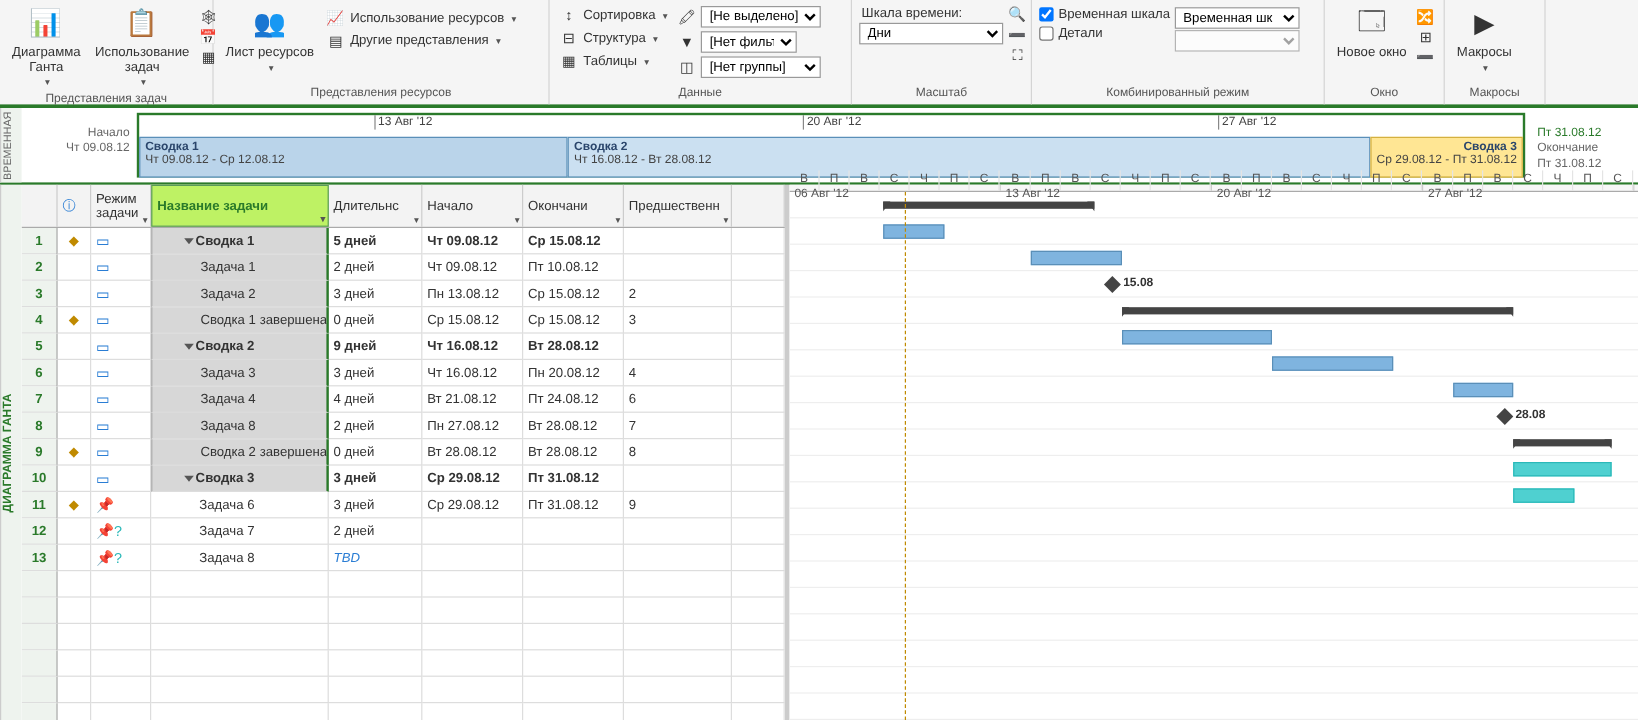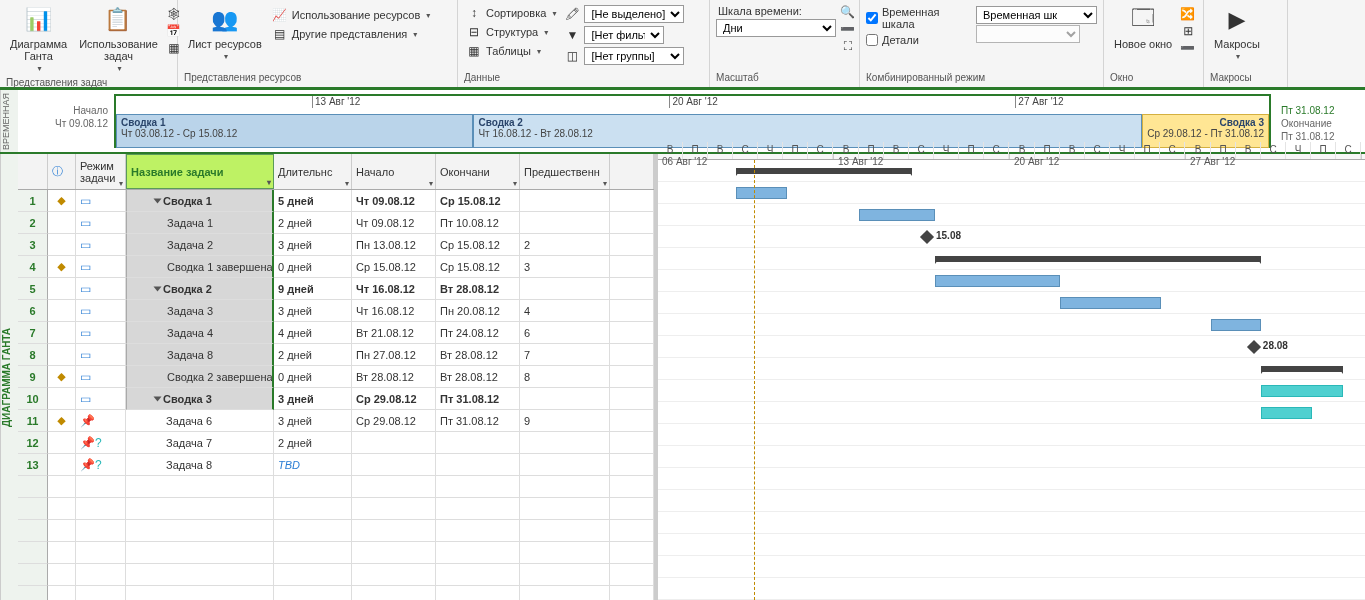--- a/index.html
+++ b/index.html
@@ -2,21 +2,21 @@
 <html><head>
 <meta charset="utf-8">
 <style>
 * { box-sizing: border-box; margin: 0; padding: 0; }
 body { font-family: "Segoe UI", Tahoma, sans-serif; font-size: 11px; color: #333; background: #fff; width: 1365px; height: 600px; overflow: hidden; }
 
 
 .ribbon { display: flex; height: 90px; border-bottom: 3px solid #2a7a2a; background: #f5f5f5; }
 .ribbon-group { border-right: 1px solid #d4d4d4; padding: 2px 6px 0; display: flex; flex-direction: column; position: relative; }
 .ribbon-group-content { flex: 1; display: flex; align-items: flex-start; gap: 4px; }
-.group-label { color: #555; font-size: 10px; padding: 2px 0 4px; }
+.group-label { text-align: center; color: #555; font-size: 10px; padding: 2px 0 4px; }
 .ribbon-btn-large { display: flex; flex-direction: column; align-items: center; justify-content: center; padding: 2px 4px; cursor: pointer; text-align: center; font-size: 11px; gap: 2px; }
 .ribbon-btn-large .label { line-height: 1.1; }
 .ribbon-icon-big { width: 32px; height: 32px; display: flex; align-items: center; justify-content: center; font-size: 22px; }
 .ribbon-btn-small { display: flex; align-items: center; gap: 4px; padding: 1px 2px; font-size: 11px; cursor: pointer; white-space: nowrap; }
 .ribbon-icon-small { width: 16px; height: 16px; display: inline-flex; align-items: center; justify-content: center; font-size: 12px; }
 .ribbon-col { display: flex; flex-direction: column; gap: 1px; }
 .dropdown-arrow { font-size: 8px; color: #555; margin-left: 2px; }
 .ribbon-select { font-size: 11px; height: 18px; border: 1px solid #999; background: #fff; padding: 0 2px; }
 .check { display: flex; align-items: center; gap: 4px; font-size: 11px; }
 .check input { width: 12px; height: 12px; }
@@ -185,21 +185,21 @@
         <label class="check">
             <input type="checkbox" checked="" style="">
             <span>Временная шкала</span>
           </label>
         <label class="check">
             <input type="checkbox" style="">
             <span>Детали</span>
           </label>
       </div>
       <div class="ribbon-col" style="margin-top:4px">
-        <select class="ribbon-select" style="width:121px"><option>Временная шк</option></select>
+        <select class="ribbon-select" style="width:104px"><option>Временная шк</option></select>
         <select class="ribbon-select" style="width:104px" disabled=""><option></option></select>
       </div>
     </div>
     <div class="group-label">Комбинированный режим</div>
   </div>
 
   <div class="ribbon-group" style="width:100px">
     <div class="ribbon-group-content">
       <div class="ribbon-btn-large">
         <span class="ribbon-icon-big">🗔</span>
@@ -232,21 +232,21 @@
   <div class="timeline-left">
     <div>Начало</div>
     <div>Чт 09.08.12</div>
   </div>
   <div class="timeline-track">
     <div class="timescale-tick" style="left:17%">13 Авг '12</div>
     <div class="timescale-tick" style="left:48%">20 Авг '12</div>
     <div class="timescale-tick" style="left:78%">27 Авг '12</div>
     <div class="summary-bar" style="left:0;width:31%">
         <div class="title">Сводка 1</div>
-        <div class="dates">Чт 03.08.12 - Ср 15.08.12</div>
+        <div class="dates">Чт 09.08.12 - Ср 12.08.12</div>
       </div>
     <div class="summary-bar b2" style="left:31%;width:58%">
         <div class="title">Сводка 2</div>
         <div class="dates">Чт 16.08.12 - Вт 28.08.12</div>
       </div>
     <div class="summary-bar b3" style="left:89%;right:0">
         <div class="title">Сводка 3</div>
         <div class="dates">Ср 29.08.12 - Пт 31.08.12</div>
       </div>
   </div>

